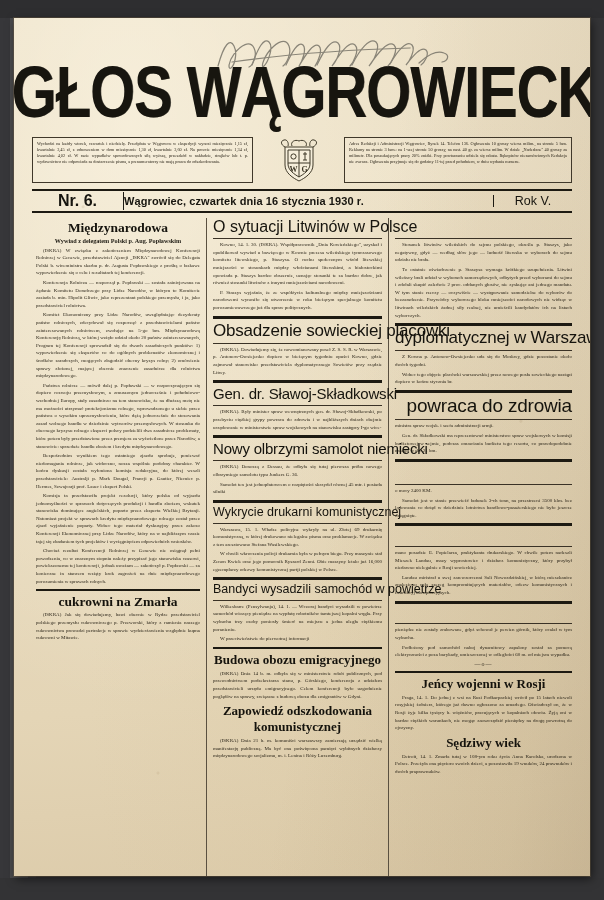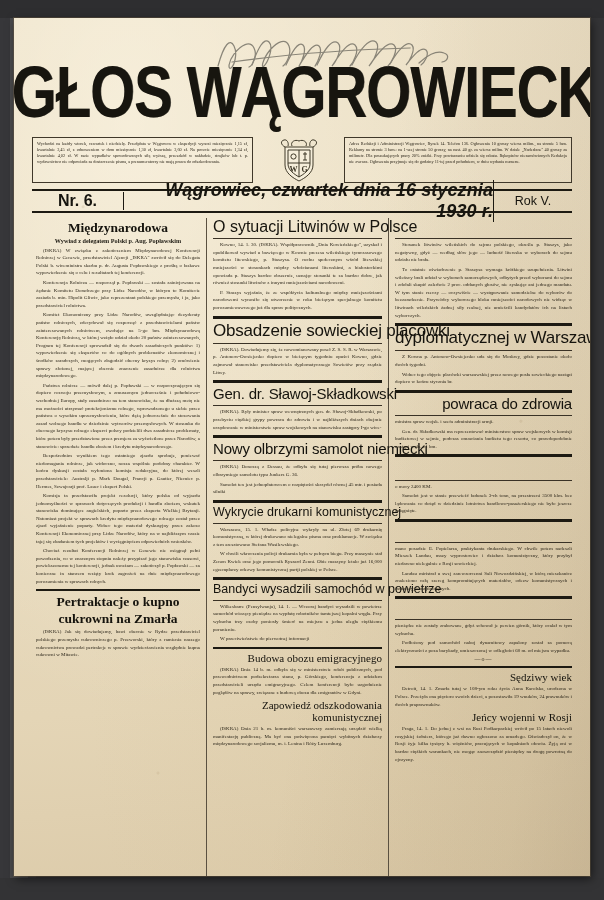--- a/index.html
+++ b/index.html
@@ -121,25 +121,24 @@
     height: 24px;
     font-family: "Liberation Sans", sans-serif;
     color: #17150f;
   }
   #issue-number {
     width: 92px; text-align: center;
     font-size: 16px; font-weight: 700;
     border-right: 1.6px solid #1d1a12;
   }
   #issue-date {
-    flex: 1; text-align: right;
-    font-size: 18px; font-weight: 700;
+    flex: 1; text-align: left;
+    font-size: 11px; font-weight: 700;
     letter-spacing: .1px;
     border-right: 1.6px solid #1d1a12;
-    font-style: italic;
   }
   #issue-year {
     width: 78px; text-align: center;
     font-size: 12.5px; font-weight: 400;
   }
 
   
   #body-area {
     position: relative; z-index: 3;
     display: flex;
@@ -181,23 +180,23 @@
   .hl-sans-mid {
     font-family: "Liberation Sans", sans-serif;
     font-weight: 400;
     font-size: 13.5px;
     line-height: 1.1;
     text-align: center;
     color: #15130d;
   }
   .hl-serif-small {
     font-family: "Liberation Serif", serif;
-    font-weight: 400;
-    font-size: 11px;
-    text-align: right;
+    font-weight: 700;
+    font-size: 13px;
+    text-align: center;
     color: #15130d;
     margin: 3px 0 2px;
   }
   .body-text {
     font-size: 5.0px;
     line-height: 1.52;
     text-align: justify;
     color: #2b2519;
     text-indent: 7px;
     margin: 0 0 2px 0;
@@ -287,21 +286,20 @@
           <p class="body-text">Komitet Ekonomiczny przy Lidze Narodów, uwzględniając dezyderaty państw rolniczych, zdecydował się rozpocząć z przedstawicielami państw zainteresowanych rolnictwem, zwołując na 5-go bm. Międzynarodową Konferencję Rolniczą, w której wzięło udział około 20 państw zainteresowanych, Program tej Konferencji sprowadził się do dwuch zasadniczych punktów: 1) wypowiedzenie się ekspertów co do ogólnych problematów ekonomicznej i środków zaradczych, mogących złagodzić obecny kryzys rolny; 2) omówienie sprawy złożonej, mającej obecnie znaczenie zasadnicze dla rolnictwa międzynarodowego.</p>
           <p class="body-text">Państwa rolnicze — mówił dalej p. Popławski — w rozpoczynającym się dopiero rozwoju przemysłowym, a zmuszonym jednocześnie i południowo-wschodniej Europy, stały zasadniczo na tem stanowisku, że na dłuższą metę nie ma możności utrzymać protekcjonizmu rolnego, wprowadzonego u siebie przez państwa o wysokim uprzemysłowieniu, które dążą jednocześnie do stosowania zasad wolnego handlu w dziedzinie wytworów przemysłowych. W stosunku do obecnego kryzysu rolnego eksperci polscy podzielili dwa zasadnicze problematy, które potem były przedstawione przez premjera za wyświetlone przez Narodów, a stanowicie: sprzedaże handlu zbożem i kredytu międzynarodowego.</p>
           <p class="body-text">Bezpośrednim wynikiem tego ostatniego zjazdu sprobuje, poniewać niedomagania rolnicze, jak widoczno, nosza wspólnie podobny charakter. W końcu dyskusji została wyłoniona komisja redakcyjna, do której weszli przedstawiciele: Australji p. Mark Dougal, Francji p. Gautier, Niemiec p. Hermes, Szwajcarji prof. Lauer i ekspert Polski.</p>
           <p class="body-text">Komisja ta przedstawiła projekt rezolucji, który polska od wyjazdu jednomyślności w sprawach dotyczących produkcji i handlu zbożem, wskutek stanowiska dominujące angielskich, poparto przez eksperta Wielkiej Brytanji. Natomiast projekt w sprawach kredytu międzynarodowego rolnego został przez zjazd wyjaśnienie poparty. Wobec tego materiał dyskusyjny przez zakoso Konferencji Ekonomicznej przy Lidze Narodów, który na w najbliższym czasie tajej się zbadaniem tych projektów i wyciągnięciem odpowiednich wniosków.</p>
           <p class="body-text">Chociaż rezultat Konferencji Rolniczej w Genewie nie osiągnął pełni powodzenia, co w znacznym stopniu należy przypisać jego stanowiska czasowi, powiekszonemu tej konferencji, jednak uważam — zakończył p. Popławski — za konieczne in stancem wziąty krok zagrożeń na dnie międzynarodowego porozumienia w sprawach rolnych.</p>
         </div>
 
         <div class="rule-thick"></div>
 
         <div>
-          <div class="hl-serif-center">Pertraktacje o kupno</div>
           <div class="hl-serif-center">cukrowni na Zmarła</div>
           <p class="body-text">(ISKRA) Jak się dowiadujemy, bawi obecnie w Rydze przedstawiciel polskiego przemysłu cukrowniczego p. Przeworski, który z ramienia naszego cukrownictwa prowadzi pertrakcje w sprawie wydzierżawienia względnie kupna cukrowni w Mitawie.</p>
         </div>
       </div>
 
       <div class="col" id="col-mid">
 
         <div>
           <div class="hl-sans-mid" style="text-align:left;white-space:nowrap;font-size:16px;">O sytuacji Litwinów w Polsce</div>
           <div class="rule-thin"></div>
@@ -379,21 +377,21 @@
         <div>
           <div class="hl-sans-big l2" style="white-space:nowrap;">dyplomatycznej w Warszawie</div>
           <div class="rule-thin"></div>
           <p class="body-text">Z Kowna p. Antonow-Owsiejenko uda się do Moskwy, gdzie pozostanie około dwóch tygodni.</p>
           <p class="body-text">Wobec tego objęcie placówki warszawskiej przez nowego posła sowieckiego nastąpi dopiero w końcu stycznia br.</p>
         </div>
 
         <div class="rule-dbl"></div>
 
         <div>
-          <div class="hl-sans-big l2" style="white-space:nowrap;font-size:15px;">powraca do zdrowia</div>
+          <div class="hl-sans-big l2" style="white-space:nowrap;font-size:19px;">powraca do zdrowia</div>
           <div class="rule-thin"></div>
           <p class="body-text noind">ministra spraw wojsk. i szefa administracji armji.</p>
           <p class="body-text">Gen. dr. Składkowski ma reprezentować ministerstwo spraw wojskowych w komisji budżetowej w sejmie, podczas omawiania budżetu tego resortu, co prawdopodobnie nastąpi w dn. 21 bm.</p>
         </div>
 
         <div class="rule-dbl"></div>
 
         <div>
           <div class="hl-sans-big l2" style="visibility:hidden;font-size:15px;">&nbsp;</div>
           <div class="rule-thin"></div>
@@ -416,25 +414,25 @@
           <div class="hl-sans-mid" style="visibility:hidden;font-size:12.5px;">&nbsp;</div>
           <div class="rule-thin"></div>
           <p class="body-text noind">pieniądze nie zostały zrabowane, gdyż schował je pewien górnik, który ocalał w tym wybuchu.</p>
           <p class="body-text">Podłożony pod samochód naboj dynamitowy zapalony został za pomocą elektryczności z poza barykady, umieszczonej w odległości 60 m. od miejsca wypadku.</p>
           <div class="dingbat">—o—</div>
         </div>
 
         <div class="rule-thick"></div>
 
         <div>
+          <div class="hl-serif-small">Jeńcy wojenni w Rosji</div>
+          <p class="body-text">Praga, 14. 1. Do jednej z wsi na Rusi Podkarpackiej wrócił po 15 latach niewoli rosyjskiej żołnierz, którego już dawno ogłoszono za umarłego. Oświadczył on, że w Rosji żyje kilka tysięcy b. więźniów, pracujących w kopalniach ołowiu. Żyją oni w bardzo ciężkich warunkach, nie mogąc zaoszczędzić pieniędzy na drogę powrotną do ojczyzny.</p>
+        </div>
+
+        <div>
           <div class="hl-serif-small">Sędziwy wiek</div>
           <p class="body-text">Detroit, 14. 1. Zmarła tutaj w 108-ym roku życia Anna Karolska, urodzona w Polsce. Przeżyła ona pięcioro swoich dzieci, a pozostawiła 19 wnuków, 24 prawnuków i dwóch praprawnuków.</p>
-        </div>
-
-        <div>
-          <div class="hl-serif-small">Jeńcy wojenni w Rosji</div>
-          <p class="body-text">Praga, 14. 1. Do jednej z wsi na Rusi Podkarpackiej wrócił po 15 latach niewoli rosyjskiej żołnierz, którego już dawno ogłoszono za umarłego. Oświadczył on, że w Rosji żyje kilka tysięcy b. więźniów, pracujących w kopalniach ołowiu. Żyją oni w bardzo ciężkich warunkach, nie mogąc zaoszczędzić pieniędzy na drogę powrotną do ojczyzny.</p>
         </div>
       </div>
 
     </div>
   </div>
 </div>
 
 </body></html>

